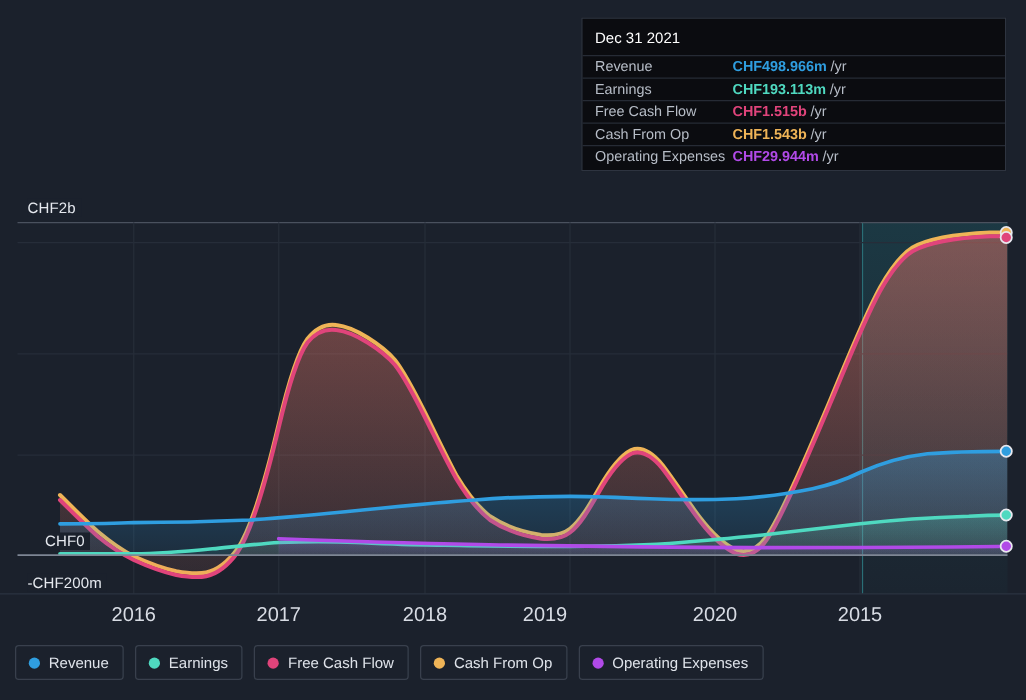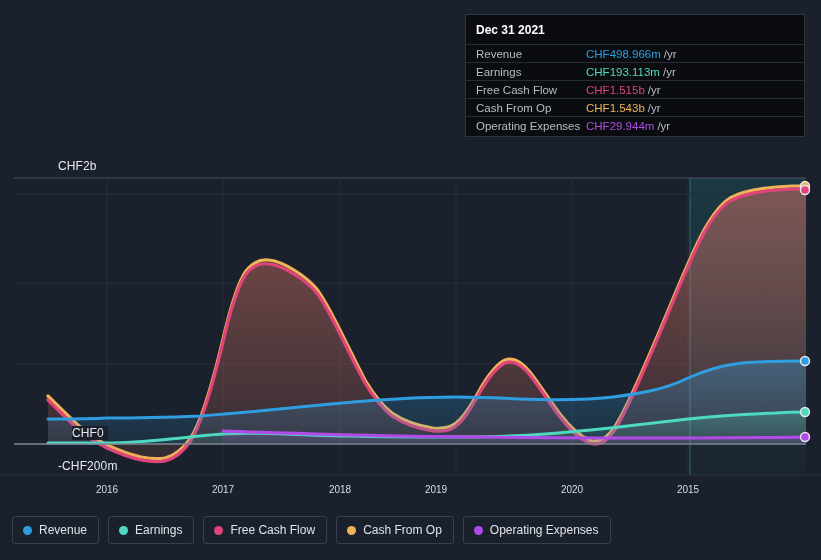--- a/index.html
+++ b/index.html
@@ -13,52 +13,52 @@
   #root{position:absolute;inset:0;}
 
   
   .plot-wrap{position:absolute;left:0;top:0;width:821px;height:505px;}
   .plot-svg{position:absolute;left:0;top:0;}
 
   
   .ylab{
     position:absolute;color:#e6e9ef;font-size:12px;
     letter-spacing:.1px;white-space:nowrap;
-    background:#1b212c;padding:0 4px 0 0;margin-left:36px;
+    background:#1b212c;padding:0 4px 0 0;
   }
   .ylab.top{left:22px;top:159px;}
   .ylab.zero{left:36px;top:426px;}
   .ylab.neg{left:22px;top:459px;}
 
   
   .xlab{
-    position:absolute;color:#d8dce4;font-size:10px;
+    position:absolute;color:#d8dce4;font-size:16px;
     transform:translateX(-50%);top:484px;white-space:nowrap;
   }
 
   
   .tooltip{
     position:absolute;left:465px;top:14px;width:340px;
     background:#0b0c10;border:1px solid #2e3440;
     box-sizing:border-box;padding:6px 0 2px 0;
     font-size:11.5px;color:#c9cfd8;
   }
   .tt-date{
-    font-weight:bold;color:#ffffff;font-size:12px;
+    font-weight:normal;color:#ffffff;font-size:12px;
     padding:2px 10px 7px 10px;
   }
   .tt-row{
     display:flex;align-items:center;
     border-top:1px solid #262b35;
     padding:3px 10px 2px 10px;min-height:17px;
     box-sizing:border-box;
   }
   .tt-row.noline{border-top:none;}
   .tt-label{width:110px;color:#b7bdc7;flex:0 0 110px;}
-  .tt-val{font-weight:normal;}
+  .tt-val{font-weight:bold;}
   .tt-unit{color:#b7bdc7;font-weight:normal;margin-left:3px;}
 
   
   .legend{
     position:absolute;left:12px;top:516px;
     display:flex;gap:9px;align-items:center;
   }
   .leg-item{
     display:flex;align-items:center;gap:7px;
     border:1px solid #39404d;border-radius:3px;

